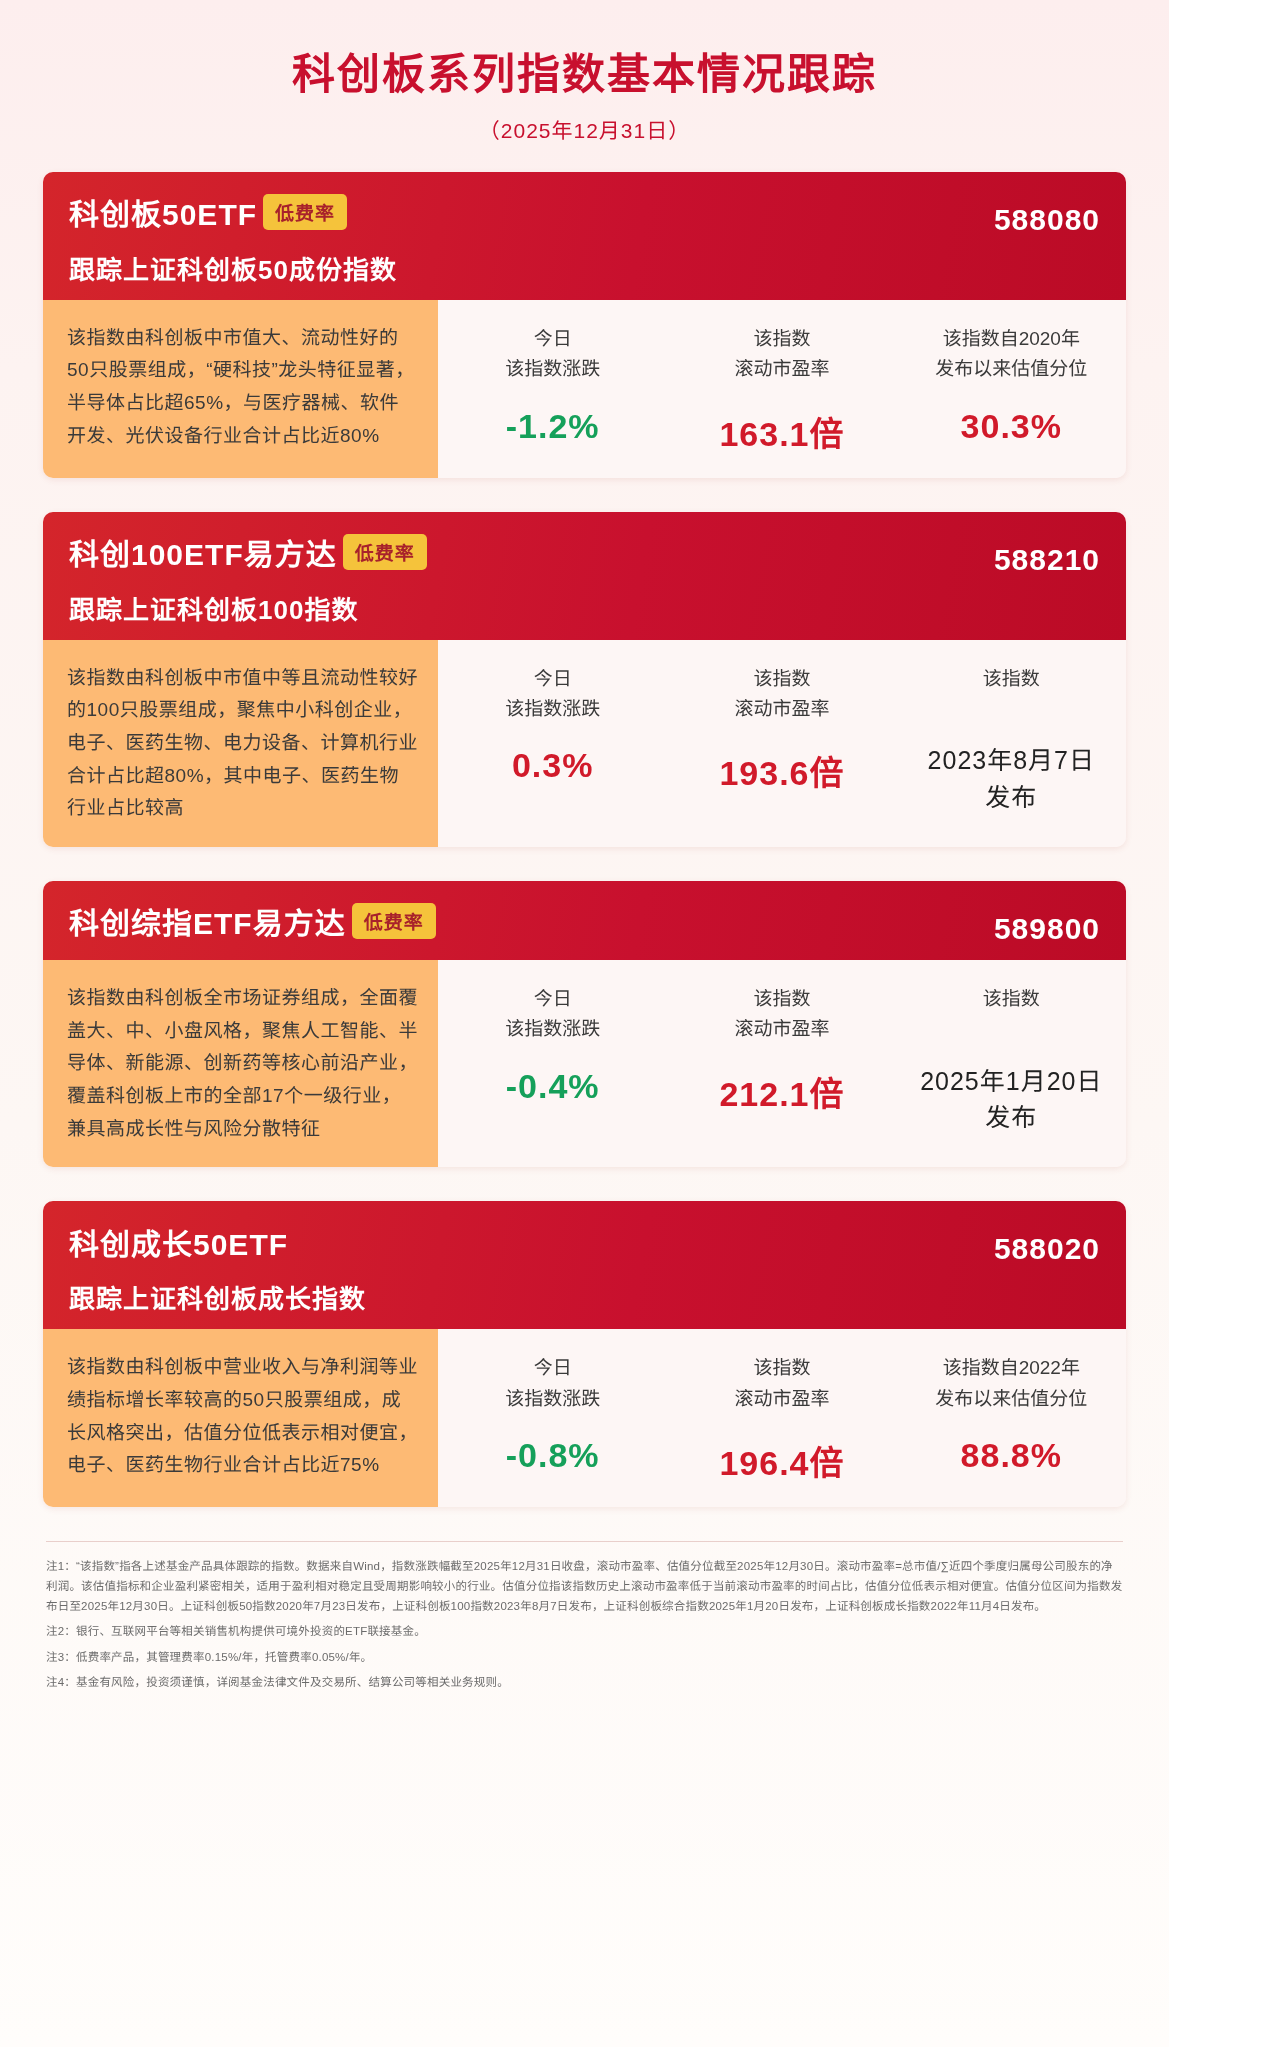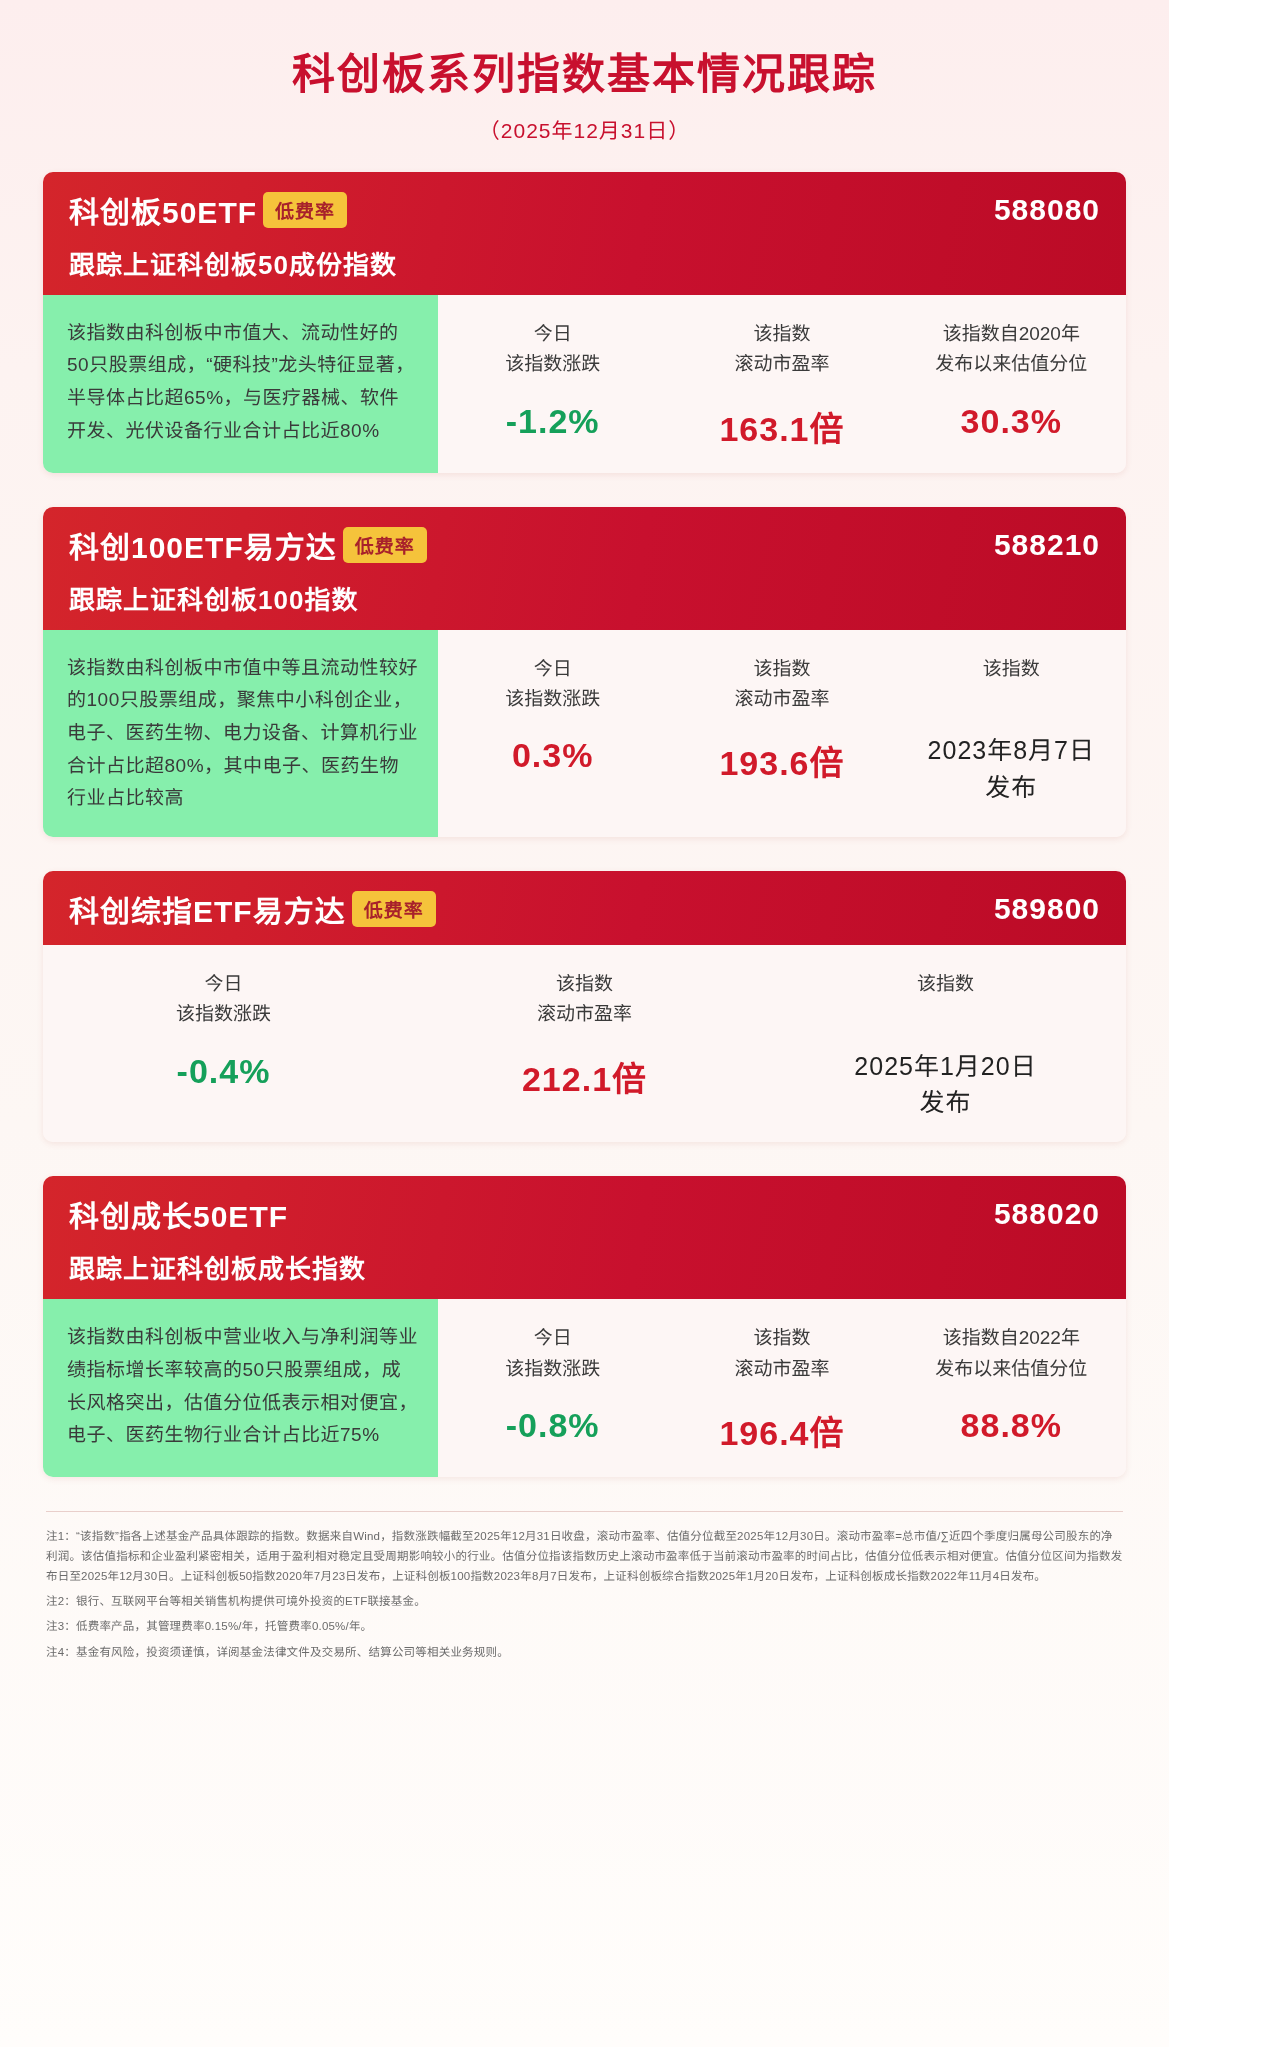--- a/index.html
+++ b/index.html
@@ -76,38 +76,39 @@
     padding: 4px 12px 5px 12px;
     border-radius: 5px;
     letter-spacing: 1px;
     white-space: nowrap;
   }
   .card-code {
     font-size: 30px;
     font-weight: bold;
     color: #ffffff;
     letter-spacing: 1px;
+    margin-top: 15px;
   }
   .card-index-name {
     margin-top: 12px;
     font-size: 26px;
     color: #ffffff;
     font-weight: bold;
     letter-spacing: 1px;
   }
   .card-body {
     background: #fdf6f5;
     display: flex;
     align-items: stretch;
     padding: 0;
   }
   .desc-box {
     width: 395px;
     box-sizing: border-box;
-    background: #86efac;
+    background: #fdba74;
     padding: 22px 20px 22px 24px;
     font-size: 19px;
     line-height: 1.72;
     color: #3a3a3a;
     letter-spacing: 0.5px;
   }
   .metrics {
     flex: 1;
     display: flex;
     align-items: stretch;
@@ -234,20 +235,21 @@
         <div class="card-head">
           <div class="card-head-row1">
             <div class="card-name-wrap">
               <div class="card-name">科创综指ETF易方达</div>
               <div class="badge">低费率</div>
             </div>
             <div class="card-code">589800</div>
           </div>
         </div>
         <div class="card-body">
+          <div class="desc-box">该指数由科创板全市场证券组成，全面覆盖大、中、小盘风格，聚焦人工智能、半导体、新能源、创新药等核心前沿产业，覆盖科创板上市的全部17个一级行业，兼具高成长性与风险分散特征</div>
           <div class="metrics">
             <div class="metric">
               <div class="metric-label">今日</div>
               <div class="metric-label">该指数涨跌</div>
               <div class="metric-value neg">-0.4%</div>
             </div>
             <div class="metric">
               <div class="metric-label">该指数</div>
               <div class="metric-label">滚动市盈率</div>
               <div class="metric-value red">212.1倍</div>

